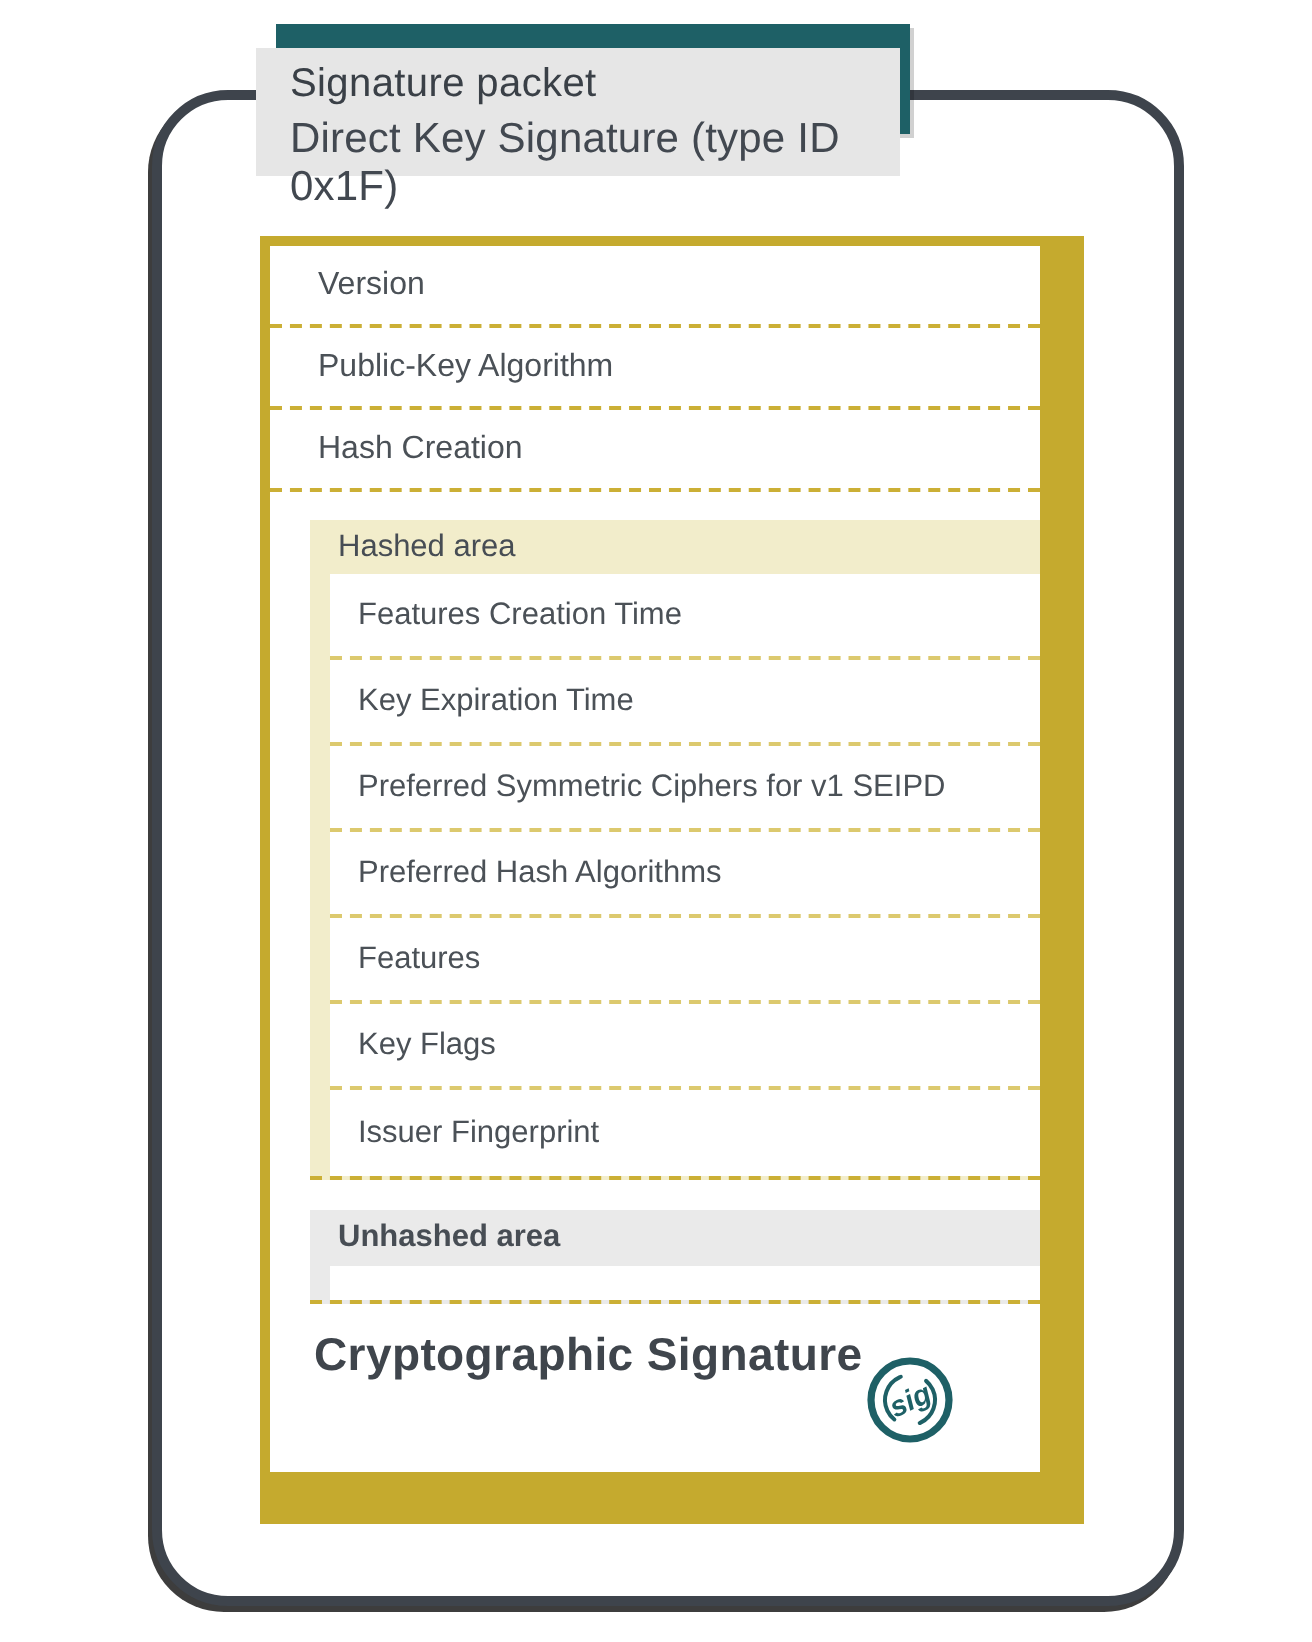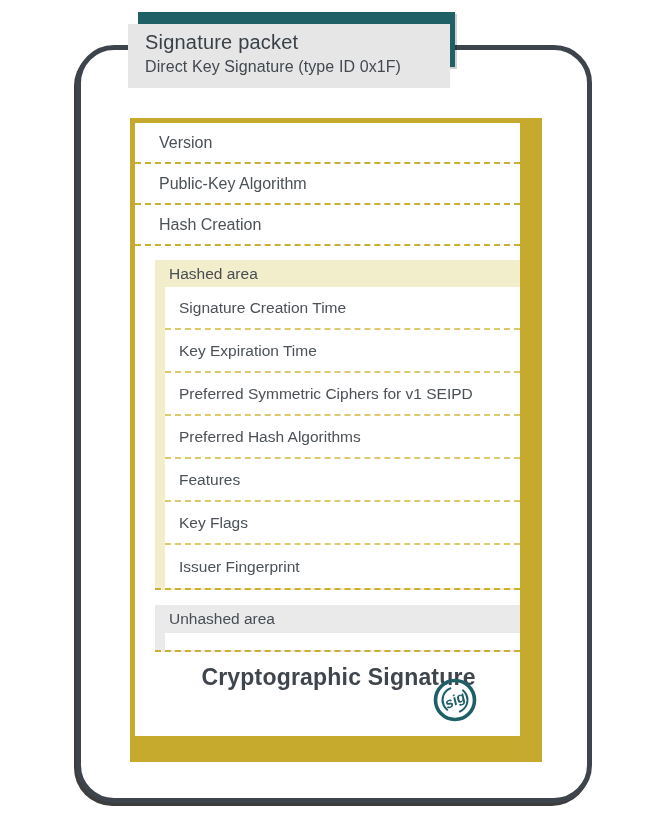--- a/index.html
+++ b/index.html
@@ -31,29 +31,28 @@
   .header-label{
     position:absolute;left:128px;top:24px;
     width:322px;height:64px;
     background:#E6E6E6;
     padding:7px 0 0 17px;
   }
   .header-title{
     font-size:20px;font-weight:400;color:#3A4047;letter-spacing:0.2px;
   }
   .header-subtitle{
-    font-size:16px;color:#424850;margin-top:4px;letter-spacing:0.1px;
+    font-size:21px;color:#424850;margin-top:4px;letter-spacing:0.1px;
   }
   
   .packet{
     position:absolute;left:130px;top:118px;
     width:412px;height:644px;
     background:#C5AA2E;
     padding:5px 22px 26px 5px;
-    text-align:center;
   }
   .inner{
     position:relative;
     width:100%;height:100%;
     background:#ffffff;
   }
   .field-row{
     height:41px;
     display:flex;align-items:center;
     padding-left:24px;
@@ -61,21 +60,21 @@
     border-bottom:2px dashed #CBAF35;
   }
   .spacer{height:14px;}
   .area{
     margin-left:20px;
     width:365px;
     padding-left:10px;
     border-bottom:2px dashed #CBAF35;
   }
   .hashed{background:#F2EDCB;}
-  .unhashed{background:#EAEAEA;margin-top:15px;}
+  .unhashed{background:#EAEAEA;margin-top:15px;font-weight:bold;}
   .area-header{
     height:27px;
     display:flex;align-items:center;
     padding-left:4px;
     font-size:15.5px;color:#474D54;
   }
   .unhashed .area-header{height:28px;}
   .panel{background:#ffffff;}
   .subrow{
     height:43px;
@@ -120,21 +119,21 @@
 
       <div class="field-row">Version</div>
       <div class="field-row">Public-Key Algorithm</div>
       <div class="field-row">Hash Creation</div>
 
       <div class="spacer"></div>
 
       <div class="area hashed">
         <div class="area-header">Hashed area</div>
         <div class="panel">
-          <div class="subrow">Signature Creation Time</div>
+          <div class="subrow">Features Creation Time</div>
           <div class="subrow">Key Expiration Time</div>
           <div class="subrow">Preferred Symmetric Ciphers for v1 SEIPD</div>
           <div class="subrow">Preferred Hash Algorithms</div>
           <div class="subrow">Features</div>
           <div class="subrow">Key Flags</div>
           <div class="subrow">Issuer Fingerprint</div>
         </div>
       </div>
 
       <div class="area unhashed">

